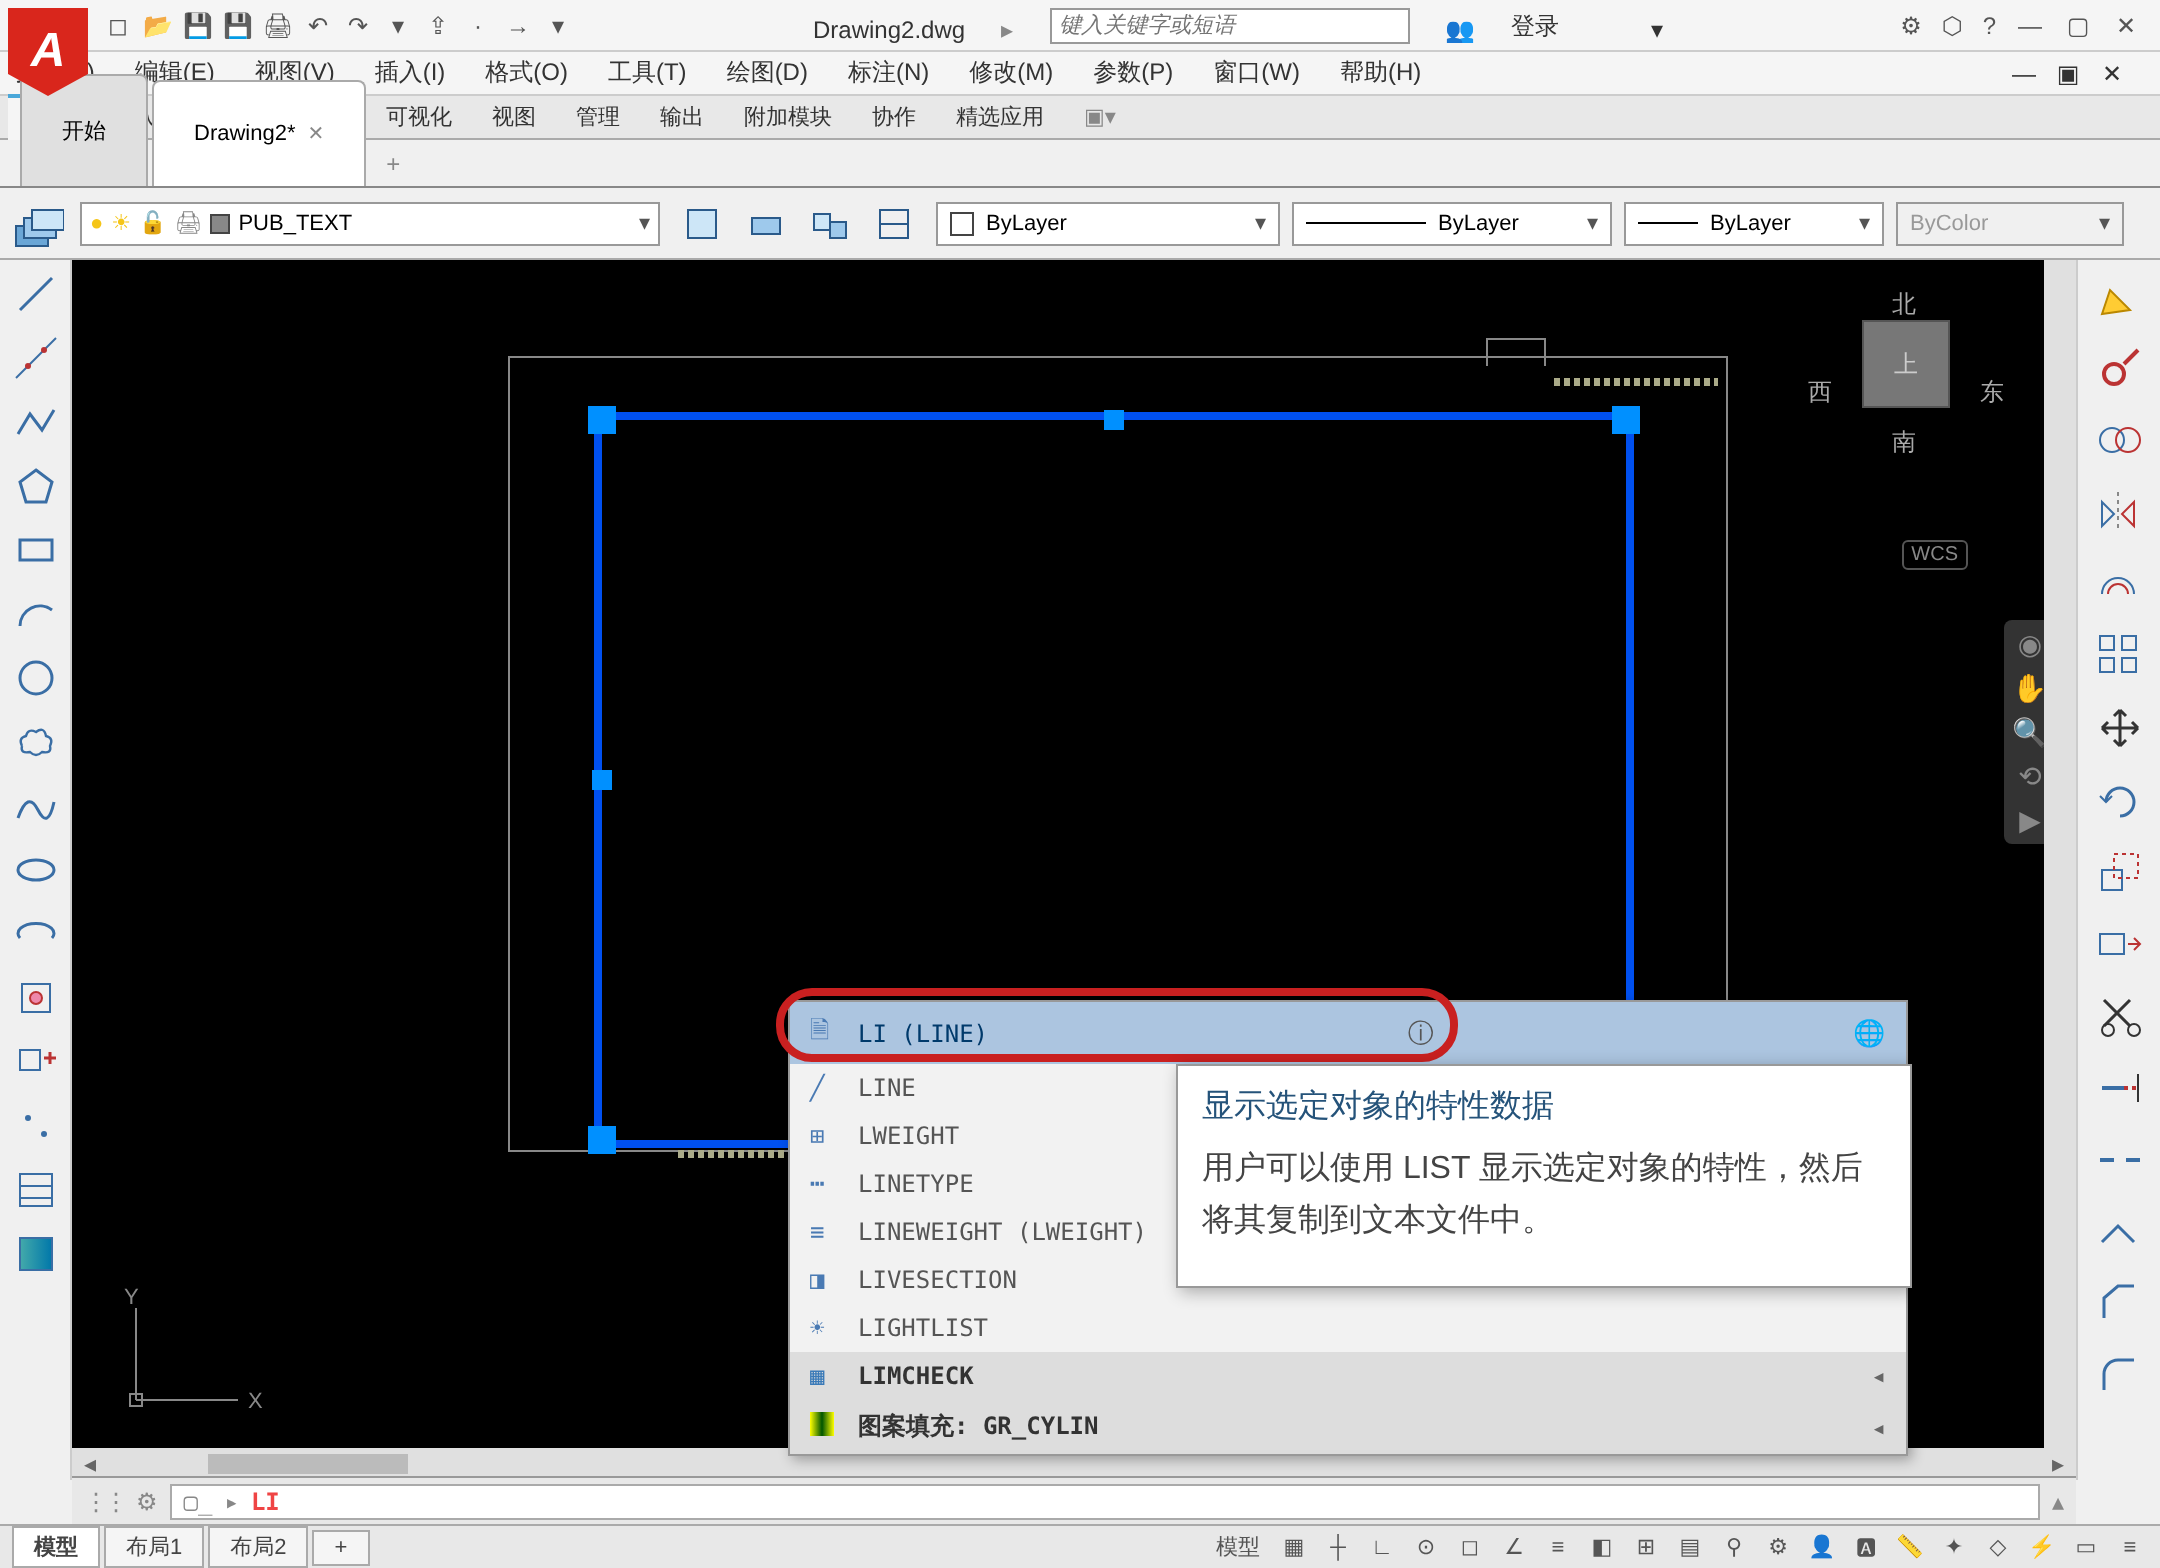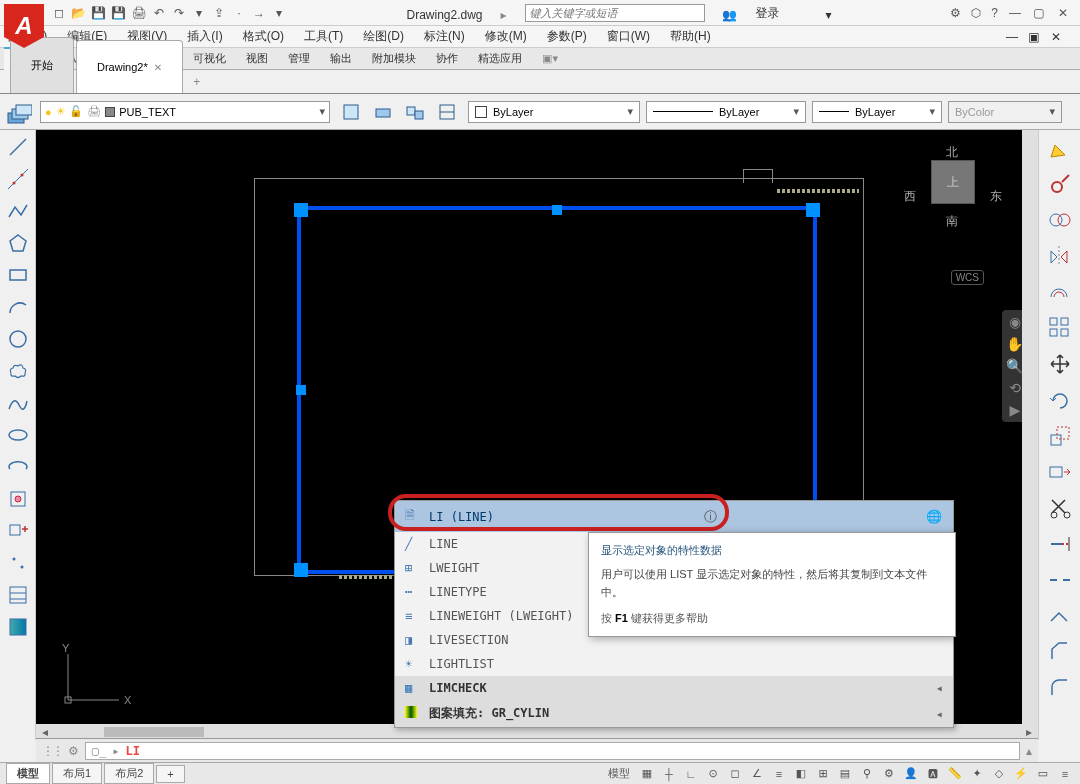--- a/index.html
+++ b/index.html
@@ -76,21 +76,21 @@
 
 
 .cmd-popup { position: absolute; left: 394px; top: 500px; width: 560px; background: #f2f2f2; border: 1px solid #999; box-shadow: 2px 2px 6px rgba(0,0,0,0.3); z-index: 20; font-family: Consolas, monospace; font-size: 12px; }
 .cmd-highlight-oval { position: absolute; left: 388px; top: 494px; width: 341px; height: 37px; border: 4px solid #c92020; border-radius: 18px; z-index: 25; pointer-events: none; }
 .cmd-row { display: flex; align-items: center; padding: 5px 10px; gap: 8px; cursor: pointer; color: #555; }
 .cmd-row.header { background: #acc5e0; color: #003a6b; position: relative; }
 .cmd-row.header .qicon { margin-left: auto; color: #555; font-size: 13px; }
 .cmd-row .cicon { width: 16px; color: #4a7ab3; }
 .cmd-row.sec { background: #ddd; color: #333; font-weight: bold; }
 .cmd-row.sec .arr { margin-left: auto; color: #666; }
-.cmd-tooltip { position: absolute; left: 588px; top: 532px; width: 368px; background: #fff; border: 1px solid #999; box-shadow: 2px 2px 8px rgba(0,0,0,0.3); z-index: 30; padding: 10px 12px; font-size: 11px; color: #333; }
+.cmd-tooltip { position: absolute; left: 588px; top: 532px; width: 368px; background: #fff; border: 1px solid #999; box-shadow: 2px 2px 8px rgba(0,0,0,0.3); z-index: 30; padding: 10px 12px; font-size: 16px; color: #333; }
 .cmd-tooltip .tt-title { color: #25537a; margin-bottom: 8px; }
 .cmd-tooltip .tt-body { color: #444; line-height: 1.6; margin-bottom: 10px; }
 .cmd-tooltip .tt-cmd { font-weight: bold; display: flex; align-items: center; gap: 6px; margin-bottom: 8px; }
 .cmd-tooltip .tt-help { color: #555; }
 .cmd-tooltip .tt-help b { color: #000; }
 
 
 .cmdline-wrap { position: absolute; left: 36px; bottom: 22px; right: 42px; height: 24px; background: #e8e8e8; border-top: 1px solid #999; display: flex; align-items: center; gap: 6px; padding: 0 6px; }
 .cmdline-wrap .handle { color: #888; letter-spacing: -2px; }
 .cmdline-wrap .cmd-input { flex: 1; background: #fff; border: 1px solid #aaa; height: 18px; display: flex; align-items: center; padding: 0 6px; font-family: Consolas, monospace; gap: 6px; }
@@ -536,23 +536,20 @@
   <div class="cmd-row sec">
       <span class="cicon"><span style="display:inline-block;width:12px;height:12px;background:linear-gradient(90deg,#ff0,#050,#ff0)"></span></span>
       <span>图案填充: GR_CYLIN</span>
       <span class="arr">◂</span>
     </div>
 </div>
 
 <div class="cmd-tooltip">
   <div class="tt-title">显示选定对象的特性数据</div>
   <div class="tt-body">用户可以使用 LIST 显示选定对象的特性，然后将其复制到文本文件中。</div>
-  <div class="tt-help">
-    <span>按 </span><b>F1</b><span> 键获得更多帮助</span>
-  </div>
 </div>
 
 <div class="cmdline-wrap">
   <span class="handle">⋮⋮</span>
   <span style="color:#888">⚙</span>
   <div class="cmd-input">
     <span style="color:#888">▢_</span>
     <span style="color:#888">▸</span>
     <span style="color:#ef4444;font-weight:bold">LI</span>
   </div>

